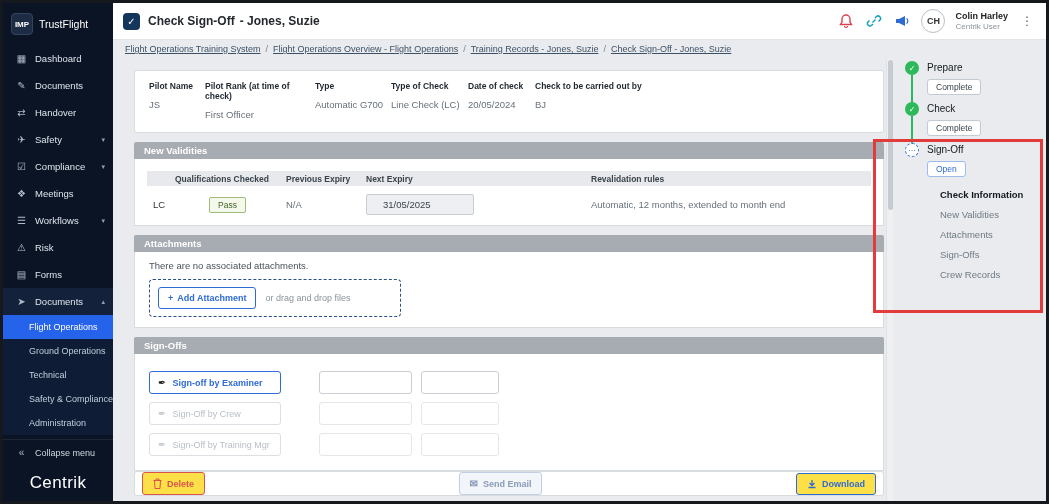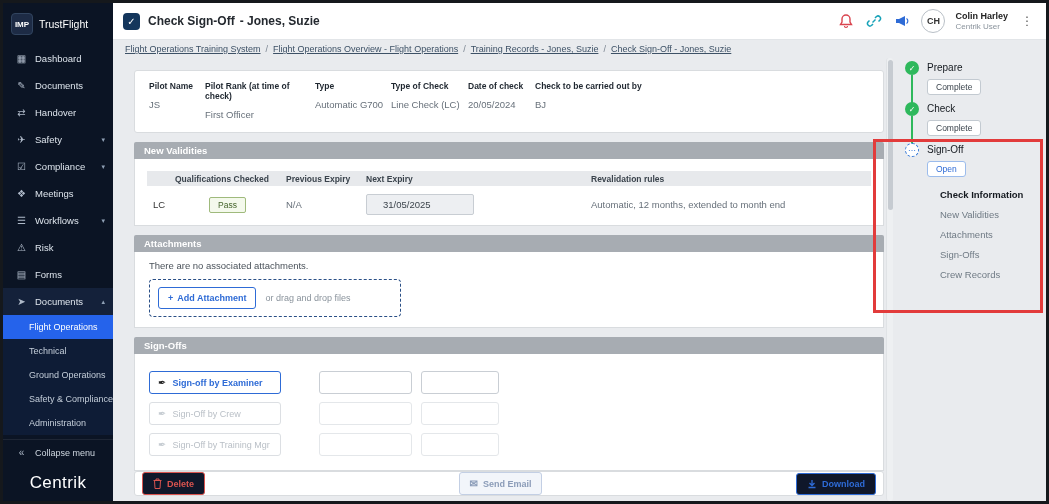--- a/index.html
+++ b/index.html
@@ -110,21 +110,21 @@
               margin-left:9px; background:#fff; }
   .signoff-row.disabled .sig-main { border-color:#dcdfe3; }
   .signoff-row.disabled .sig-label { color:#b9bfc6; font-weight:normal; }
   .signoff-row.disabled .sig-icon { color:#c6ccd2; }
   .signoff-row.disabled .sig-box2, .signoff-row.disabled .sig-box3 { border-color:#e4e7ea; }
 
   .footer-bar { margin-top:auto; margin-bottom:7px; background:#fff; border:1px solid #d9dcdf;
                 border-radius:3px; height:30px; display:flex; align-items:center;
                 justify-content:space-between; padding:0 7px; }
   .btn { display:flex; align-items:center; gap:5px; font-size:9px; font-weight:bold;
-         padding:5px 10px; border-radius:3px; background:#0f172a; cursor:pointer; border:1px solid; }
+         padding:5px 10px; border-radius:3px; background:#fde047; cursor:pointer; border:1px solid; }
   .btn-delete { border-color:#d9534f; color:#d9534f; }
   .btn-send { border-color:#c3cfe4; color:#8b9cb8; background:#f2f5fa; }
   .btn-download { border-color:#2e6bd6; color:#2e6bd6; }
   .btn .glyph { font-size:10px; }
 
   .vscroll { width:7px; background:#eef0f2; border-left:1px solid #e0e3e6; margin-left:2px;
              position:relative; border-radius:3px; }
   .vthumb { position:absolute; top:2px; left:1px; width:5px; height:150px; background:#c6cbd1;
             border-radius:3px; cursor:pointer; }
 
@@ -199,22 +199,22 @@
         <span class="nav-icon">▤</span>
         <span>Forms</span>
       </div>
       <div class="nav-item training">
         <span class="nav-icon">➤</span>
         <span>Documents</span>
         <span class="chev">▴</span>
       </div>
       <div class="subnav">
         <div class="subnav-item active">Flight Operations</div>
+        <div class="subnav-item">Ground Operations</div>
         <div class="subnav-item">Technical</div>
-        <div class="subnav-item">Ground Operations</div>
         <div class="subnav-item">Safety &amp; Compliance</div>
         <div class="subnav-item">Administration</div>
       </div>
     </nav>
     <div class="collapse-row">
       <span class="nav-icon">«</span>
       <span>Collapse menu</span>
     </div>
     <div class="centrik">Centrik</div>
   </aside>

